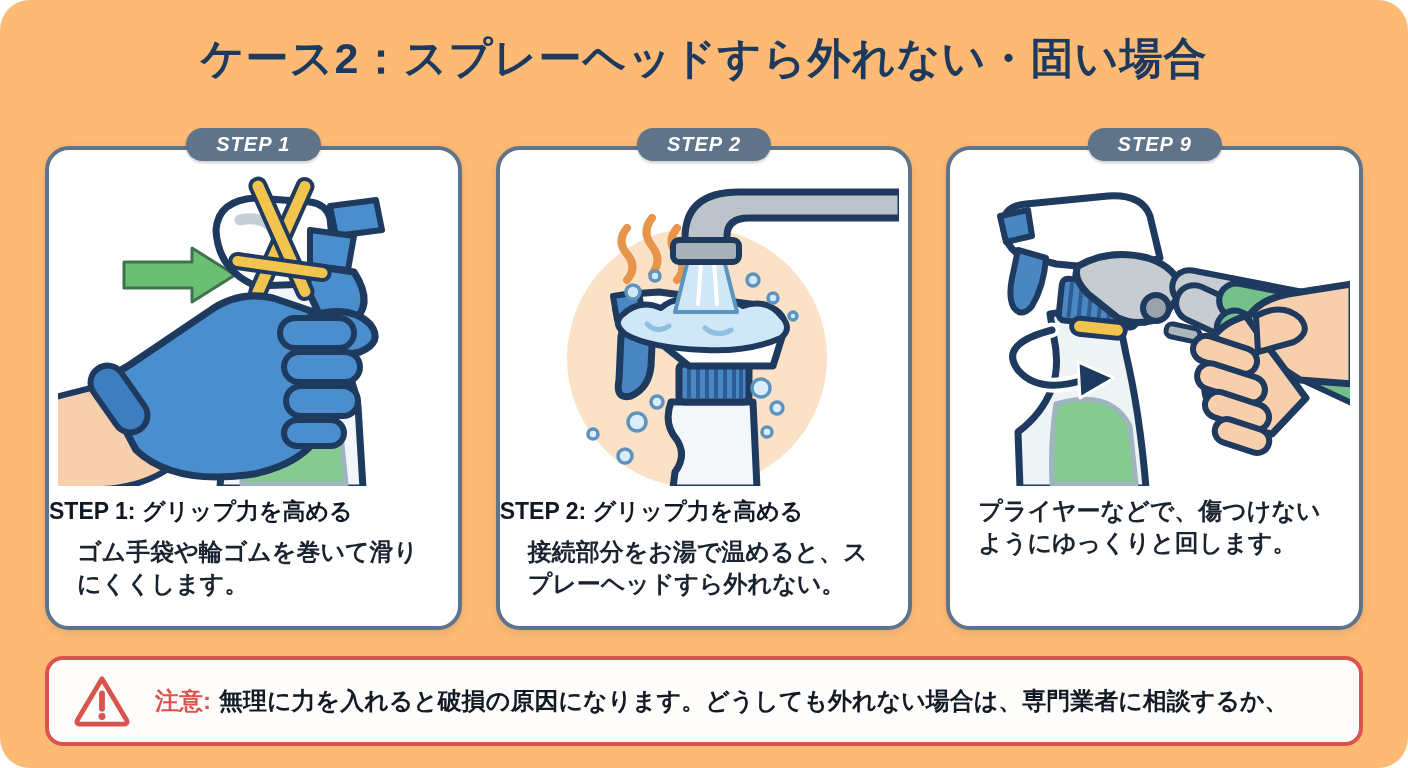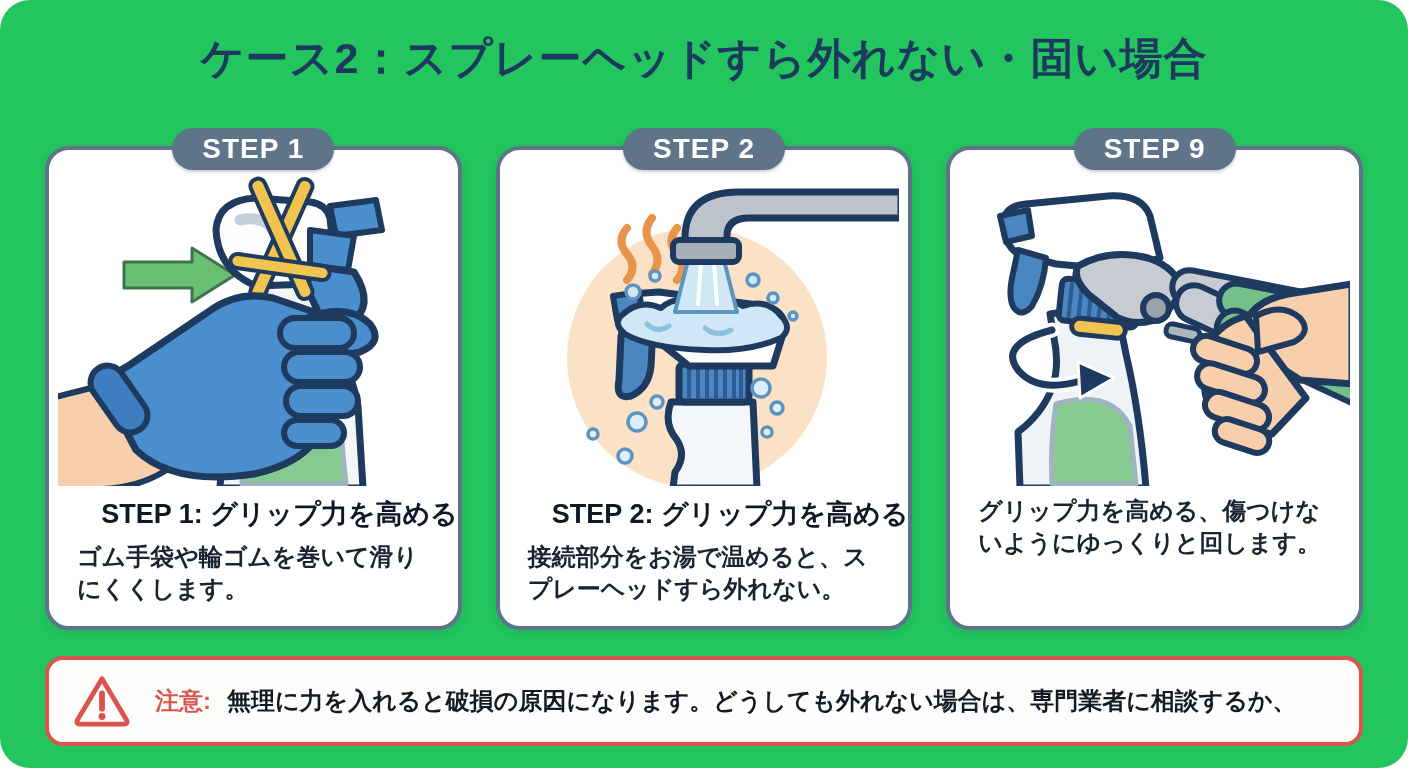--- a/index.html
+++ b/index.html
@@ -4,21 +4,21 @@
 <style>
   * { box-sizing: border-box; }
   html, body { margin: 0; padding: 0; background: #ffffff; }
   body {
     width: 1408px; height: 768px; overflow: hidden;
     font-family: "Liberation Sans", "DejaVu Sans", sans-serif;
   }
   .canvas {
     position: absolute; inset: 0;
     width: 1408px; height: 768px;
-    background: #22c55e;
+    background: #fdba74;
     border-radius: 30px;
   }
   .page-title {
     margin: 0; padding-top: 30px;
     text-align: center;
     font-size: 43px; font-weight: 800;
     letter-spacing: 1px;
     color: #1d3a5e;
   }
   .cards {
@@ -31,33 +31,34 @@
     flex: 1; height: 484px;
     background: #ffffff;
     border: 4px solid #5f7489;
     border-radius: 24px;
     box-shadow: 0 3px 8px rgba(40,60,80,.12);
   }
   .badge {
     position: absolute; top: -22px; left: 50%;
     transform: translateX(-50%);
     background: #5f7489; color: #ffffff;
-    font-size: 28px; font-weight: 700; letter-spacing: 1px;
+    font-size: 20px; font-weight: 700; letter-spacing: 1px;
     padding: 5px 30px; border-radius: 26px;
     white-space: nowrap;
     box-shadow: 0 2px 3px rgba(40,60,80,.25);
+    font-style: italic;
   }
   .illus {
     height: 320px; margin-top: 16px;
     display: flex; align-items: center; justify-content: center;
   }
   .illus svg { height: 100%; width: auto; }
   .card-heading {
-    margin: 10px 0 4px; text-align: right;
-    font-size: 27px; font-weight: 800;
+    margin: 10px 0 4px; text-align: left;
+    font-size: 23px; font-weight: 800;
     color: #101826; white-space: nowrap;
   }
   .card-body {
     margin: 9px 28px 8px;
     font-size: 24px; font-weight: 700;
     line-height: 1.35; color: #1a2330;
   }
   .warning {
     margin: 26px 45px 0;
     height: 90px;
@@ -66,21 +67,21 @@
     border-radius: 18px;
     display: flex; align-items: center;
     gap: 24px; padding: 10px 24px;
   }
   .warn-icon { width: 58px; height: 54px; flex: 0 0 auto; }
   .warn-text {
     margin: 0;
     font-size: 24px; font-weight: 800;
     line-height: 1.4; color: #121a24;
   }
-  .warn-label { color: #d9544d; margin-right: 16px; }
+  .warn-label { color: #d9544d; margin-right: 8px; }
 </style>
 </head>
 <body>
 
 <div class="canvas">
 
   <h1 class="page-title">ケース2：スプレーヘッドすら外れない・固い場合</h1>
 
   <div class="cards">
 
@@ -255,21 +256,21 @@
             <g fill="#f7cfad" stroke="#1e3a5f" stroke-width="6">
               <rect x="232" y="176" width="66" height="26" rx="13" transform="rotate(18 265 189)"></rect>
               <rect x="236" y="204" width="70" height="26" rx="13" transform="rotate(18 271 217)"></rect>
               <rect x="244" y="232" width="66" height="26" rx="13" transform="rotate(18 277 245)"></rect>
               <rect x="254" y="258" width="56" height="24" rx="12" transform="rotate(18 282 270)"></rect>
             </g>
             <path d="M 296,150 Q 322,136 340,152 Q 352,166 334,176 L 298,186 Z" fill="#f7cfad" stroke="#1e3a5f" stroke-width="6"></path>
           </g>
         </svg>
       </div>
-      <p class="card-body">グリップ力を高める、傷つけないようにゆっくりと回します。</p>
+      <p class="card-body">プライヤーなどで、傷つけないようにゆっくりと回します。</p>
     </section>
 
   </div>
 
   <footer class="warning">
     <svg class="warn-icon" viewBox="0 0 60 56" xmlns="http://www.w3.org/2000/svg">
       <path d="M 30,5 L 55,47 Q 58,52 52,52 L 8,52 Q 2,52 5,47 Z" fill="none" stroke="#d9544d" stroke-width="5" stroke-linejoin="round"></path>
       <line x1="30" y1="20" x2="30" y2="36" stroke="#d9544d" stroke-width="6" stroke-linecap="round"></line>
       <circle cx="30" cy="44" r="3.6" fill="#d9544d"></circle>
     </svg>

